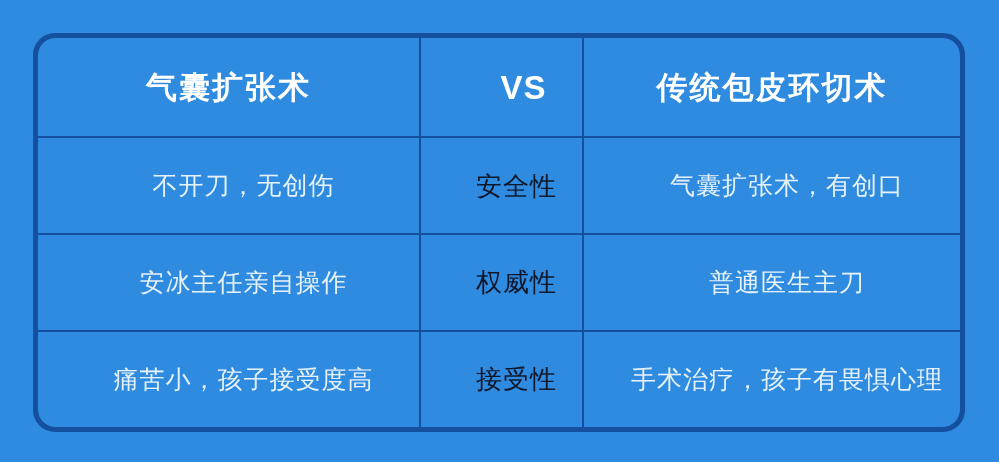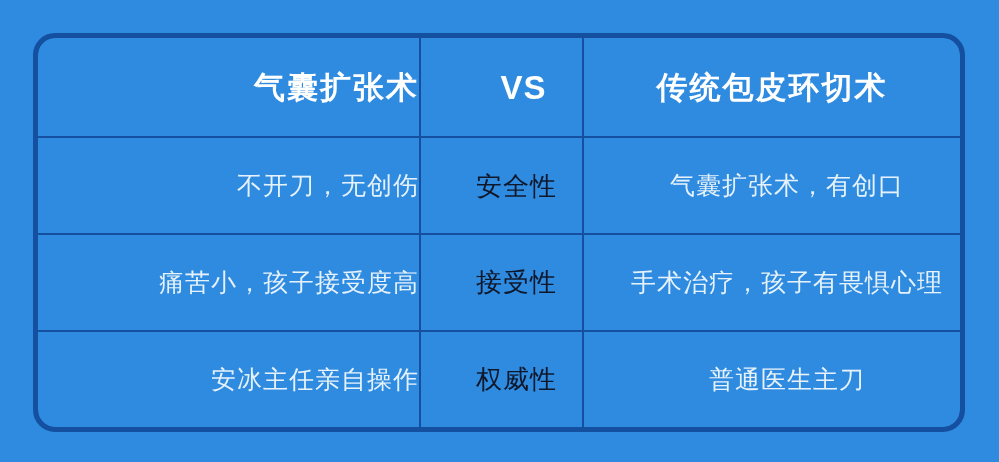--- a/index.html
+++ b/index.html
@@ -40,21 +40,21 @@
     padding: 0;
     margin: 0;
     text-align: center;
     vertical-align: middle;
     background: #2e8be0;
     border: 2px solid #14509f;
   }
   
   .table-grid tr:first-child td { border-top: none; }
   .table-grid tr:last-child td { border-bottom: none; }
-  .table-grid td:first-child { border-left: none; text-align: right; }
+  .table-grid td:first-child { border-left: none; }
   .table-grid td:last-child { border-right: none; margin-top: 36px; }
 
   .col-left   { width: 382px; }
   .col-middle { width: 163px; }
   .col-right  { width: 377px; }
 
   .row-header td { height: 82px; }
   .row-body td   { height: 79px; padding-left: 30px; }
 
   .cell-head-left {
@@ -130,36 +130,36 @@
           <span class="label-text">安全性</span>
         </td>
         <td>
           <span class="body-text">气囊扩张术，有创口</span>
         </td>
       </tr>
 
 
       <tr class="row-body">
         <td>
+          <span class="body-text">安冰主任亲自操作</span>
+        </td>
+        <td>
+          <span class="label-text">权威性</span>
+        </td>
+        <td>
+          <span class="body-text">普通医生主刀</span>
+        </td>
+      </tr>
+
+      <tr class="row-body">
+        <td>
           <span class="body-text">痛苦小，孩子接受度高</span>
         </td>
         <td>
           <span class="label-text">接受性</span>
         </td>
         <td>
           <span class="body-text">手术治疗，孩子有畏惧心理</span>
         </td>
       </tr>
-
-      <tr class="row-body">
-        <td>
-          <span class="body-text">安冰主任亲自操作</span>
-        </td>
-        <td>
-          <span class="label-text">权威性</span>
-        </td>
-        <td>
-          <span class="body-text">普通医生主刀</span>
-        </td>
-      </tr>
     </tbody>
   </table>
 </div>
 
 </body></html>

